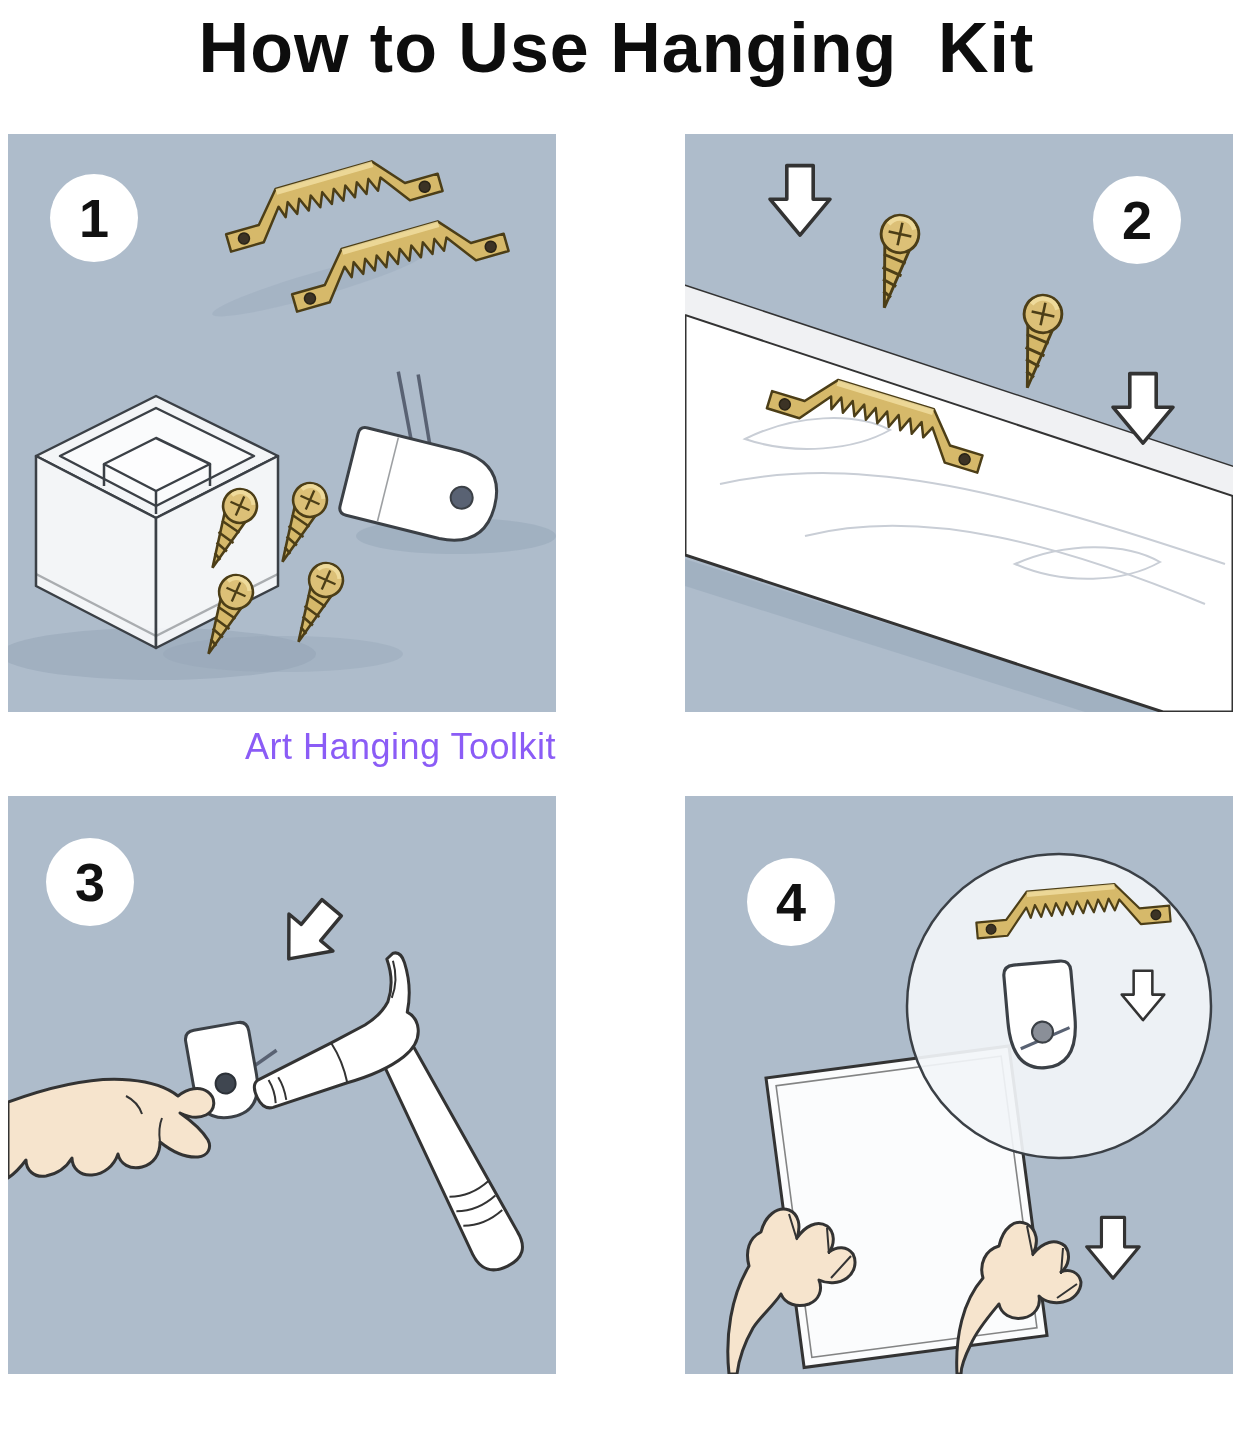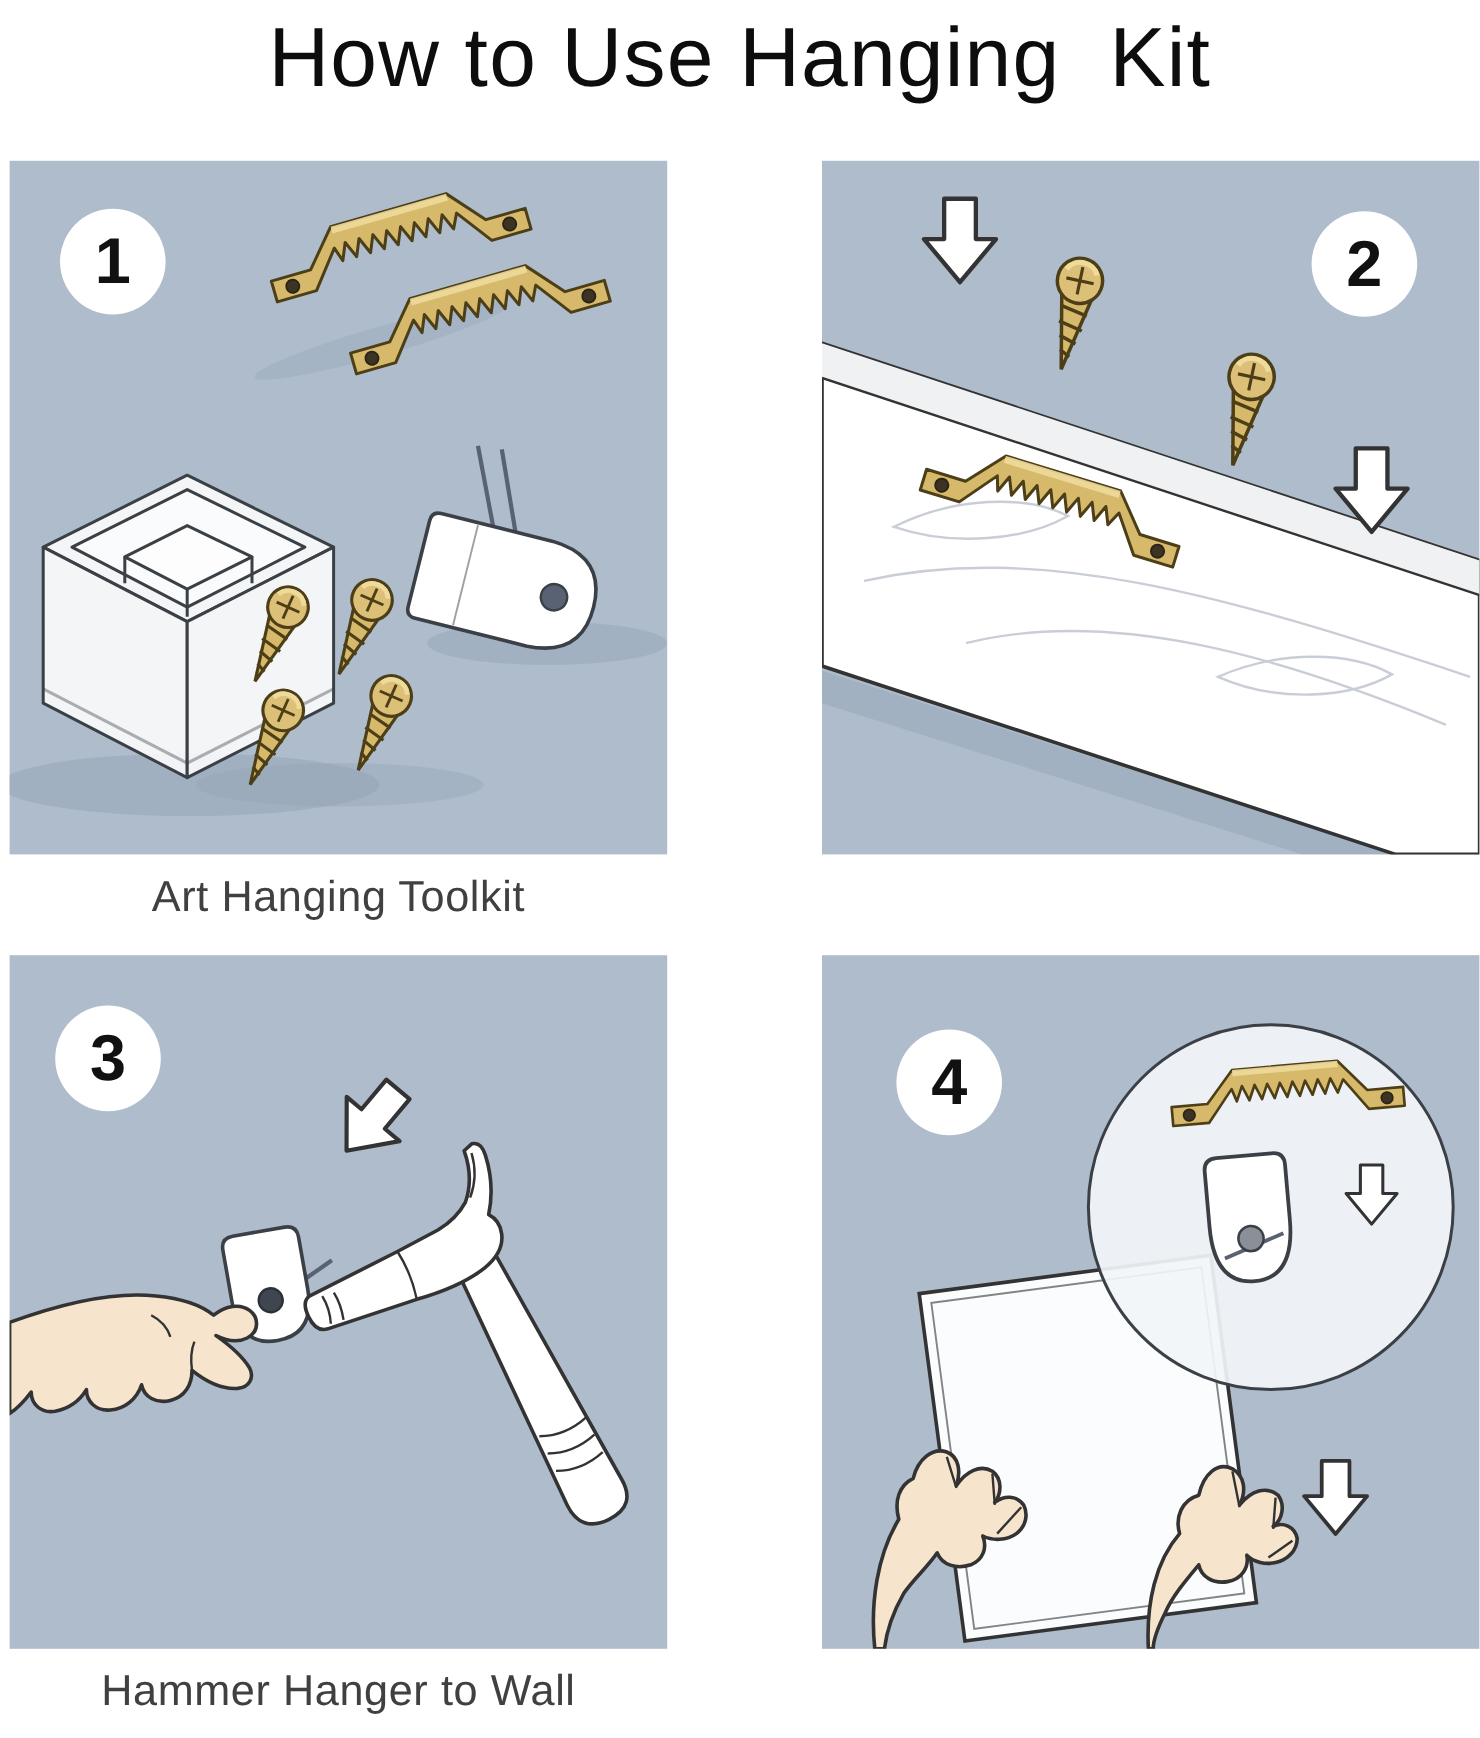--- a/index.html
+++ b/index.html
@@ -1,30 +1,30 @@
 <!DOCTYPE html>
 <html><head>
 <meta charset="utf-8">
 <style>
   *{box-sizing:border-box}
   html,body{margin:0;padding:0;background:#ffffff;width:1233px;height:1448px;overflow:hidden;
             font-family:"Liberation Sans","DejaVu Sans",sans-serif;color:#111;}
-  .title{margin:0;padding-top:8px;text-align:center;font-size:70px;font-weight:400;
+  .title{margin:0;padding-top:8px;text-align:center;font-size:70px;font-weight:700;
          letter-spacing:1px;white-space:pre;color:#0d0d0d;}
   .grid{margin:46px 8px 0;display:grid;grid-template-columns:548px 548px;column-gap:129px;row-gap:28px;}
   .cell{width:548px}
   .panel{position:relative;width:548px;height:578px;background:#aebccb;}
   .panel svg.illus{position:absolute;left:0;top:0;width:100%;height:100%;display:block;}
   .badge{position:absolute;width:88px;height:88px;border-radius:50%;background:#ffffff;
          display:flex;align-items:center;justify-content:center;font-size:54px;font-weight:700;color:#111;}
   .badge-1{left:42px;top:40px}
   .badge-2{left:408px;top:42px}
   .badge-3{left:38px;top:42px}
   .badge-4{left:62px;top:62px}
-  .caption{margin-top:14px;text-align:center;font-size:36px;letter-spacing:.5px;color:#404040;}
+  .caption{margin-top:14px;text-align:right;font-size:36px;letter-spacing:.5px;color:#8b5cf6;}
 </style>
 </head>
 <body>
 
 <svg style="position:absolute;width:0;height:0" aria-hidden="true">
   <defs>
     <g id="hanger">
       <path d="M0,44 L34,44 L60,14 L160,14 L186,44 L220,44 L220,62 L186,62 L164,32 L158,44 L152,30 L146,44 L140,30 L134,44 L128,30 L122,44 L116,30 L110,44 L104,30 L98,44 L92,30 L86,44 L80,30 L74,44 L68,30 L62,44 L58,32 L34,62 L0,62 Z" fill="#d6b96a" stroke="#4c3e17" stroke-width="2.5" stroke-linejoin="round"></path>
       <polygon points="60,14 160,14 160,20 60,20" fill="#eeda9b" opacity="0.9"></polygon>
       <circle cx="16" cy="53" r="5.5" fill="#3c3325" stroke="#2a2416" stroke-width="1.5"></circle>
@@ -150,21 +150,20 @@
                    C106,370 96,378 84,379 C72,380 64,372 64,362
                    C58,372 48,378 38,380 C26,382 18,374 18,364
                    C12,372 6,378 0,382 Z" fill="#f6e4cd" stroke="#333333" stroke-width="3" stroke-linejoin="round"></path>
           <path d="M118,300 Q130,306 134,318 M152,346 Q150,332 154,322" stroke="#333333" stroke-width="2" fill="none"></path>
         </g>
       </svg>
       <div class="badge badge-3">
         <span>3</span>
       </div>
     </figure>
-    <div class="caption">Hammer Hanger to Wall</div>
   </div>
 
   <div class="cell">
     <figure class="panel" style="margin:0">
       <svg class="illus" viewBox="0 0 548 578">
         <g transform="translate(81,282) rotate(-7.5)">
           <rect x="0" y="0" width="245" height="292" fill="#ffffff" fill-opacity="0.95" stroke="#333333" stroke-width="3"></rect>
           <rect x="9" y="9" width="227" height="274" fill="none" stroke="#333333" stroke-width="1.6" stroke-opacity="0.6"></rect>
         </g>
 

